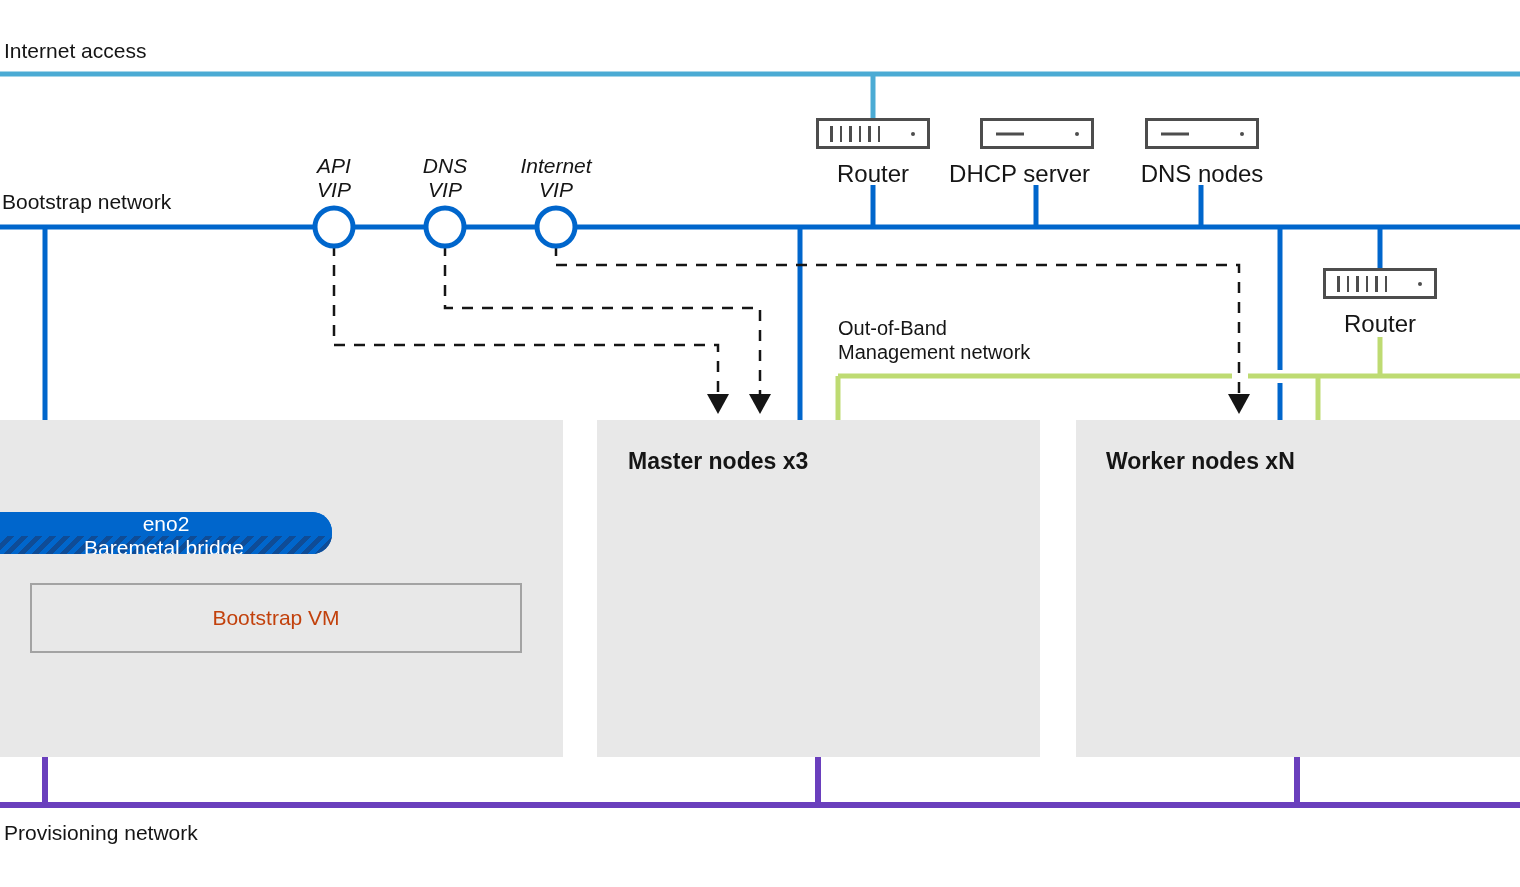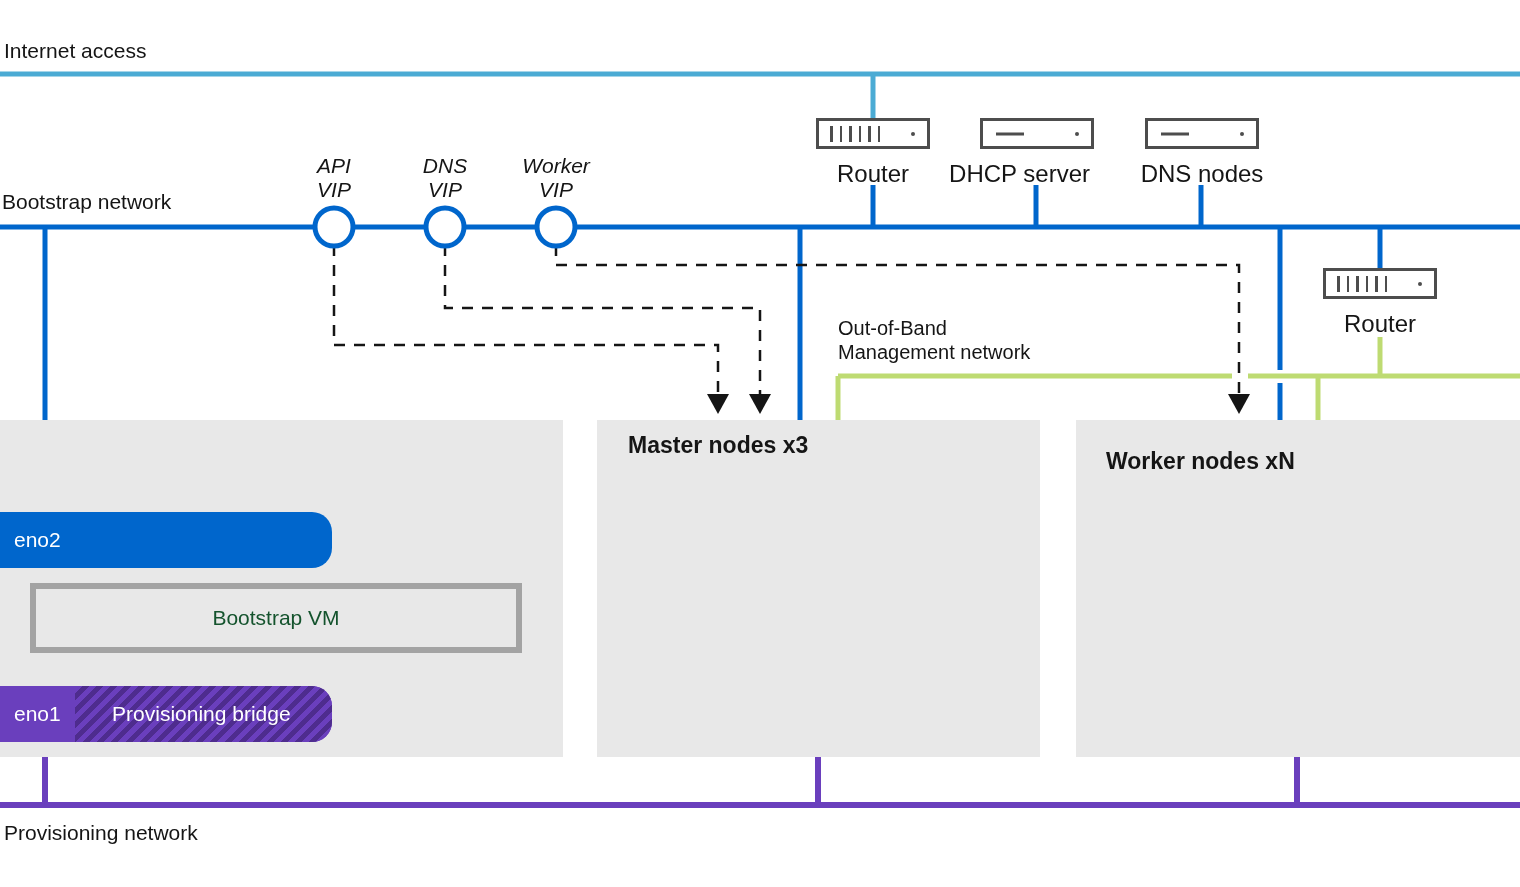--- a/index.html
+++ b/index.html
@@ -60,35 +60,36 @@
   .node-title {
     position: absolute;
     font-size: 23px;
     font-weight: bold;
     color: #151515;
     white-space: nowrap;
   }
   .bootstrap-vm {
     position: absolute;
     box-sizing: border-box;
-    border: 6px solid #a3a3a3;
+    border: 2px solid #a3a3a3;
     background: transparent;
-    color: #14532d;
+    color: #c2410c;
     font-size: 21px;
     display: flex;
     align-items: center;
     justify-content: center;
   }
   .bridge {
     position: absolute;
-    height: 56px;
+    height: 42px;
     display: flex;
     align-items: stretch;
     border-radius: 0 20px 20px 0;
     overflow: hidden;
+    flex-direction: column;
   }
   .bridge-nic {
     display: flex;
     align-items: center;
     justify-content: center;
     color: #ffffff;
     font-size: 21px;
     padding: 0 14px;
   }
   .bridge-body {
@@ -194,33 +195,30 @@
 
     <circle cx="334" cy="227" r="19" fill="#ffffff" stroke="#0066CC" stroke-width="5"></circle>
     <circle cx="445" cy="227" r="19" fill="#ffffff" stroke="#0066CC" stroke-width="5"></circle>
     <circle cx="556" cy="227" r="19" fill="#ffffff" stroke="#0066CC" stroke-width="5"></circle>
   </svg>
 
   <div class="node-box" style="left:0px; top:420px; width:563px; height:337px;"></div>
   <div class="node-box" style="left:597px; top:420px; width:443px; height:337px;"></div>
   <div class="node-box" style="left:1076px; top:420px; width:444px; height:337px;"></div>
 
-  <div class="node-title" style="left:628px; top:432px;">Master nodes  x3</div>
+  <div class="node-title" style="left:628px; top:448px;">Master nodes  x3</div>
   <div class="node-title" style="left:1106px; top:448px;">Worker nodes  xN</div>
 
   <div class="bridge" style="left:0px; top:512px; width:332px; background:#0066CC;">
     <span class="bridge-nic" style="background:#0066CC;">eno2</span>
+    <span class="bridge-body" style="background:repeating-linear-gradient(135deg,#0066CC 0px,#0066CC 5px,#0f4c96 5px,#0f4c96 10px);">Baremetal bridge</span>
   </div>
 
   <div class="bootstrap-vm" style="left:30px; top:583px; width:492px; height:70px;">Bootstrap VM</div>
 
-  <div class="bridge" style="left:0px; top:686px; width:332px; background:#6A3FBD;">
-    <span class="bridge-nic" style="background:#6A3FBD;">eno1</span>
-    <span class="bridge-body" style="background:repeating-linear-gradient(135deg,#6A3FBD 0px,#6A3FBD 5px,#4e2c8e 5px,#4e2c8e 10px);">Provisioning bridge</span>
-  </div>
 
   <div class="dev-icon" style="left:816px; top:118px; width:114px; height:31px;">
     <span class="dev-ports">
       <i class="dev-port"></i>
         <i class="dev-port"></i>
         <i class="dev-port"></i>
       <i class="dev-port"></i>
         <i class="dev-port"></i>
         <i class="dev-port"></i>
     </span>
@@ -261,16 +259,16 @@
   <div class="lbl lbl-oob" style="left:838px; top:341px;">Management network</div>
 
   <div class="lbl lbl-net" style="left:4px; top:821px;">Provisioning network</div>
 
   <div class="lbl lbl-vip" style="left:284px; top:154px; width:100px;">API</div>
   <div class="lbl lbl-vip" style="left:284px; top:178px; width:100px;">VIP</div>
 
   <div class="lbl lbl-vip" style="left:395px; top:154px; width:100px;">DNS</div>
   <div class="lbl lbl-vip" style="left:395px; top:178px; width:100px;">VIP</div>
 
-  <div class="lbl lbl-vip" style="left:496px; top:154px; width:120px;">Worker</div>
+  <div class="lbl lbl-vip" style="left:496px; top:154px; width:120px;">Internet</div>
   <div class="lbl lbl-vip" style="left:496px; top:178px; width:120px;">VIP</div>
 
 </div>
 
 </body></html>

